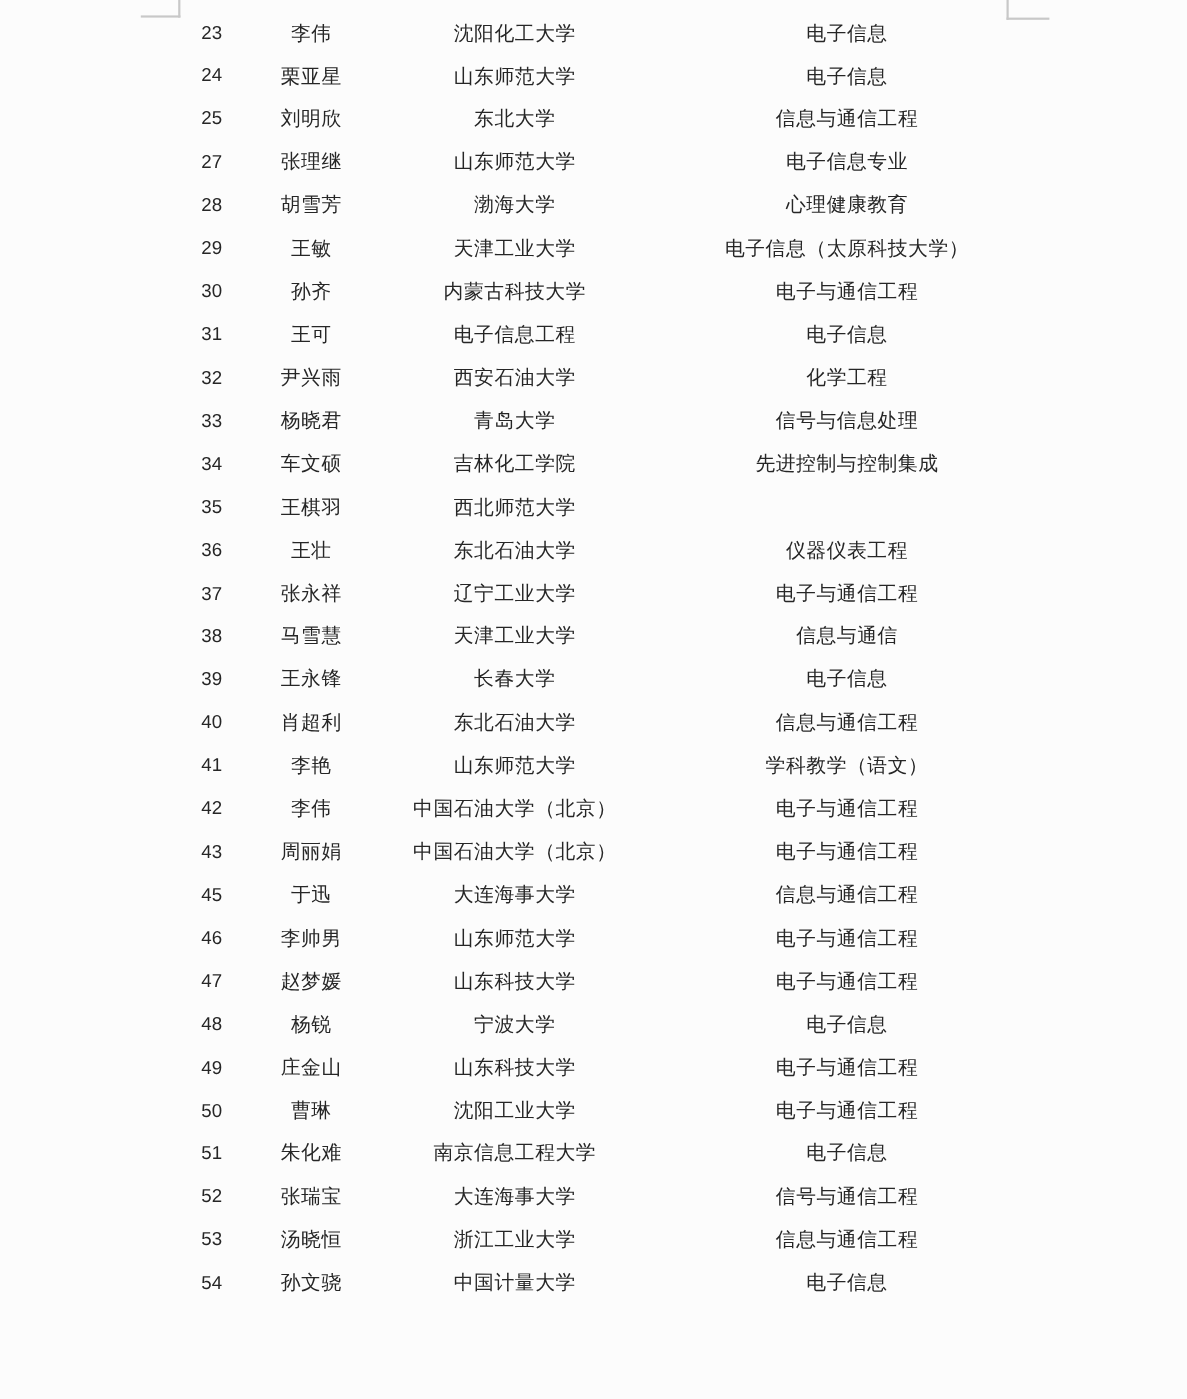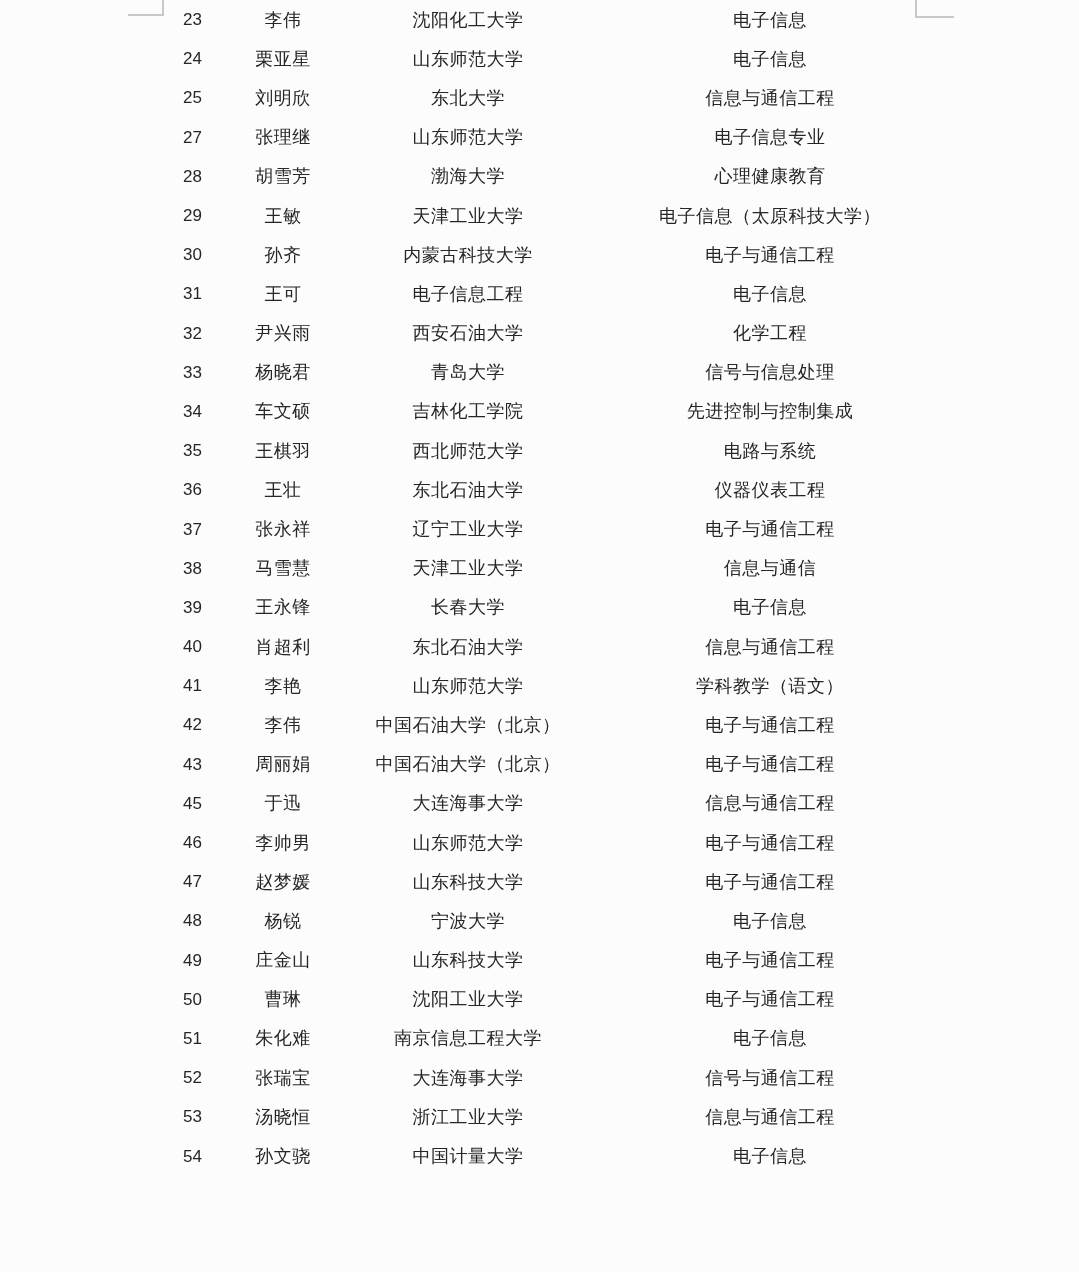--- a/index.html
+++ b/index.html
@@ -33,21 +33,21 @@
   }
   .crop-mark-right {
     left: 915px;
     width: 37px;
     height: 20px;
     border-left: 2px solid var(--mark-color, #c8c8c8);
     border-bottom: 2px solid var(--mark-color, #c8c8c8);
   }
   .roster {
     position: absolute;
-    top: 0;
+    top: 10px;
     left: 0;
     width: 973px;
   }
   .row {
     display: grid;
     grid-template-columns: 75px 106px 264px 340px;
     padding-left: 155px;
     height: 39.2px;
     align-items: center;
   }
@@ -147,21 +147,20 @@
         <div class="cell cell-no">34</div>
         <div class="cell cell-name">车文硕</div>
         <div class="cell cell-univ">吉林化工学院</div>
         <div class="cell cell-major">先进控制与控制集成</div>
       </div>
 
       <div class="row">
         <div class="cell cell-no">35</div>
         <div class="cell cell-name">王棋羽</div>
         <div class="cell cell-univ">西北师范大学</div>
-        <div class="cell cell-major">电路与系统</div>
       </div>
 
       <div class="row">
         <div class="cell cell-no">36</div>
         <div class="cell cell-name">王壮</div>
         <div class="cell cell-univ">东北石油大学</div>
         <div class="cell cell-major">仪器仪表工程</div>
       </div>
 
       <div class="row">

